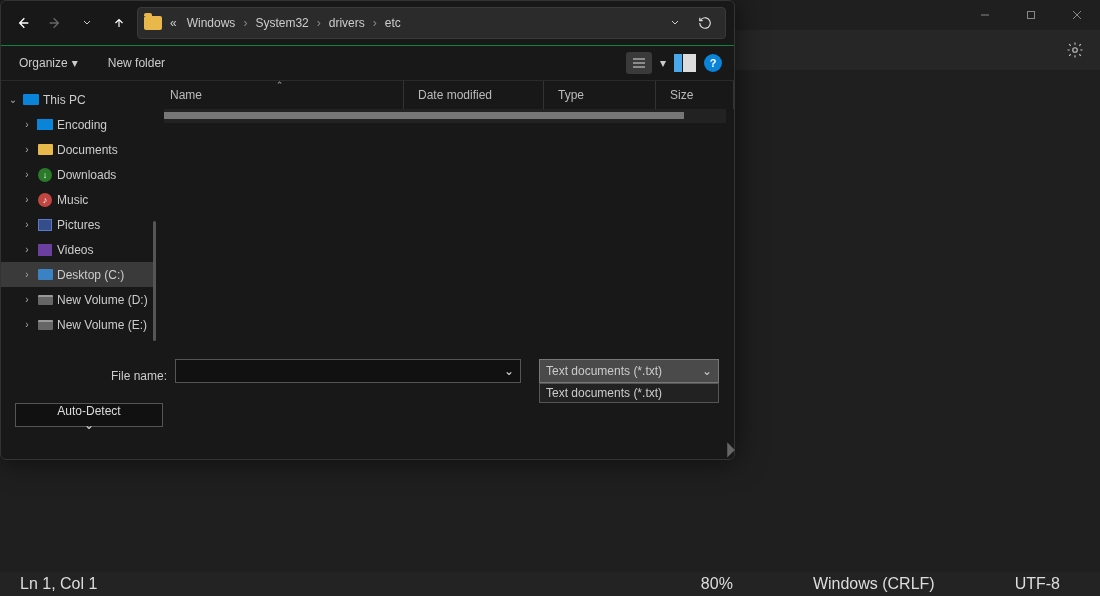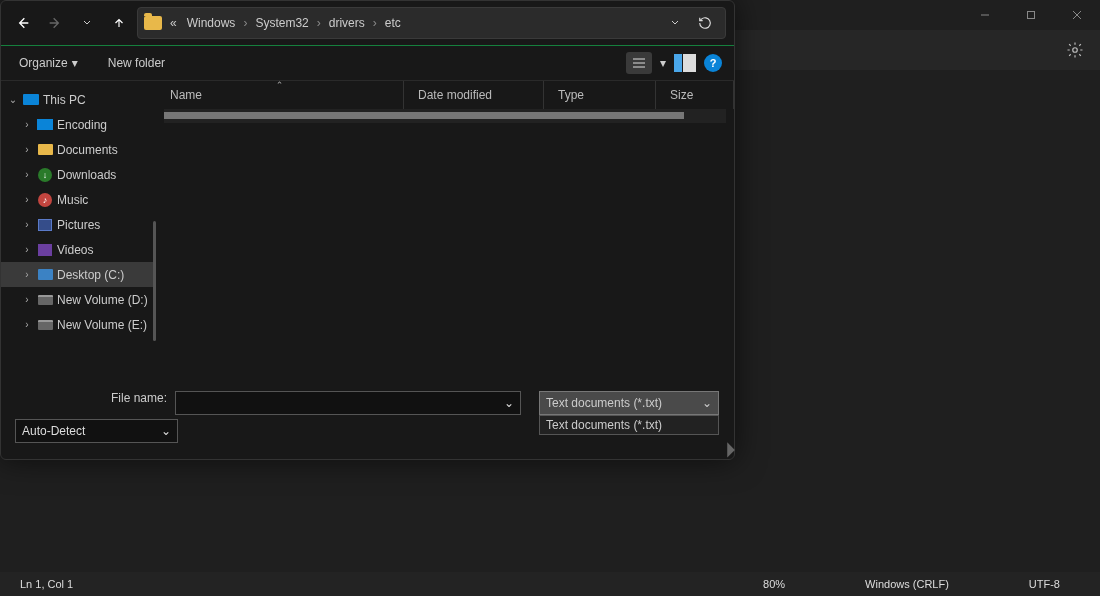--- a/index.html
+++ b/index.html
@@ -6,21 +6,21 @@
   body { width: 1100px; height: 596px; background: #1a1a1a; color: #ccc; font-size: 12px; position: relative; overflow: hidden; }
 
   
   .bg-window { position: absolute; inset: 0; background: #1f1f1f; }
   .bg-titlebar { position: absolute; top: 0; right: 0; height: 30px; display: flex; align-items: center; }
   .wc-btn { width: 46px; height: 30px; display: flex; align-items: center; justify-content: center; color: #888; }
   .wc-btn svg { width: 10px; height: 10px; }
   .bg-toolbar { position: absolute; top: 30px; left: 0; right: 0; height: 40px; display: flex; align-items: center; justify-content: flex-end; padding: 0 16px; background: #262626; }
   .gear { color: #bbb; }
 
-  .statusbar { position: absolute; bottom: 0; left: 0; right: 0; height: 24px; background: #232323; display: flex; align-items: center; font-size: 11px; color: #ddd; }
+  .statusbar { position: absolute; bottom: 0; left: 0; right: 0; height: 24px; background: #232323; display: flex; align-items: center; font-size: 16px; color: #ddd; }
   .statusbar .sb-left { flex:1; padding-left: 20px; }
   .statusbar .sb-cell { padding: 0 40px; }
 
   
   .dialog { position: absolute; top: 0; left: 0; width: 735px; height: 460px; background: #181818; border: 1px solid #333; border-radius: 6px; box-shadow: 0 0 30px rgba(0,0,0,.6); display: flex; flex-direction: column; }
   .d-titlebar { height: 30px; display: flex; align-items: center; padding-left: 8px; color: #fff; }
   .d-titlebar .doc-icon { width:14px; height:16px; background:#4aa7ea; margin-right:8px; position:relative; }
   .d-titlebar .spacer { flex:1; }
   .d-titlebar .close { width:46px; height:30px; display:flex; align-items:center; justify-content:center; }
 
@@ -69,25 +69,25 @@
   .ch.date{ width:140px; }
   .ch.type{ width:112px; }
   .ch.size{ flex:1; }
   .sort-caret { position:absolute; top:-1px; left:50%; transform:translateX(-50%); color:#aaa; font-size:9px;}
   .empty { flex:1; display:flex; justify-content:center; padding-top:18px; color:#ddd; }
   .hscroll { height:14px; margin:0 8px 2px 8px; position:relative; }
   .hscroll .track{ position:absolute; inset:0; background:#222;}
   .hscroll .thumb{ position:absolute; left:0; top:3px; height:7px; width:520px; background:#777; }
 
   .footer { padding:8px 14px 12px; position:relative;}
-  .frow { display:flex; align-items:flex-start; margin-bottom:4px; }
+  .frow { display:flex; align-items:flex-end; margin-bottom:20px; }
   .flabel { width:160px; text-align:right; padding-right:8px; }
   .finput { height:24px; background:#111; border:1px solid #555; color:#ddd; padding:0 6px; display:flex; align-items:center; justify-content:space-between; }
   .finput.name { width:346px; }
-  .finput.enc { width:163px; }
+  .finput.enc { width:148px;flex-direction:column; }
   .typecombo { position:absolute; top:8px; left:538px; width:180px; }
   .combo-sel { height:24px; background:#4a4a4a; border:1px solid #777; display:flex; align-items:center; justify-content:space-between; padding:0 6px; }
   .combo-list { border:1px solid #555; background:#222; }
   .combo-opt { padding:2px 6px; }
   .combo-opt.hl { background:#0a63c2; color:#fff; }
   .grip { position:absolute; right:2px; bottom:2px; color:#666; font-size:14px; transform:rotate(-45deg);}
   svg { display:block; }
 </style>
 </head>
 <body>

